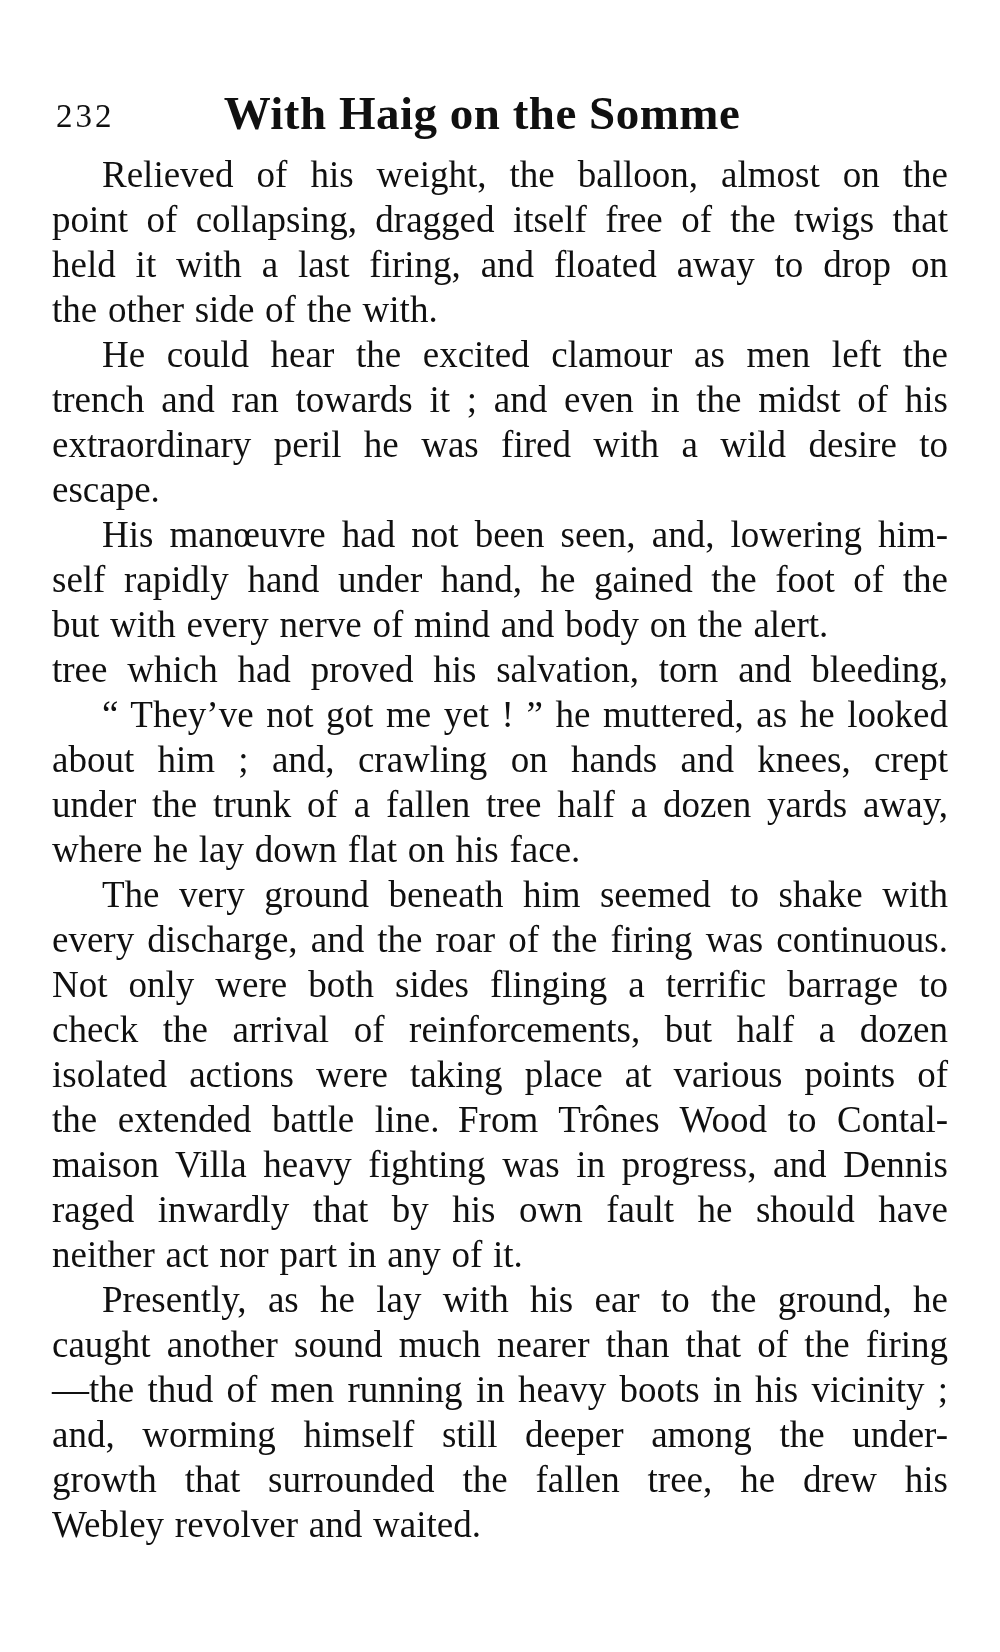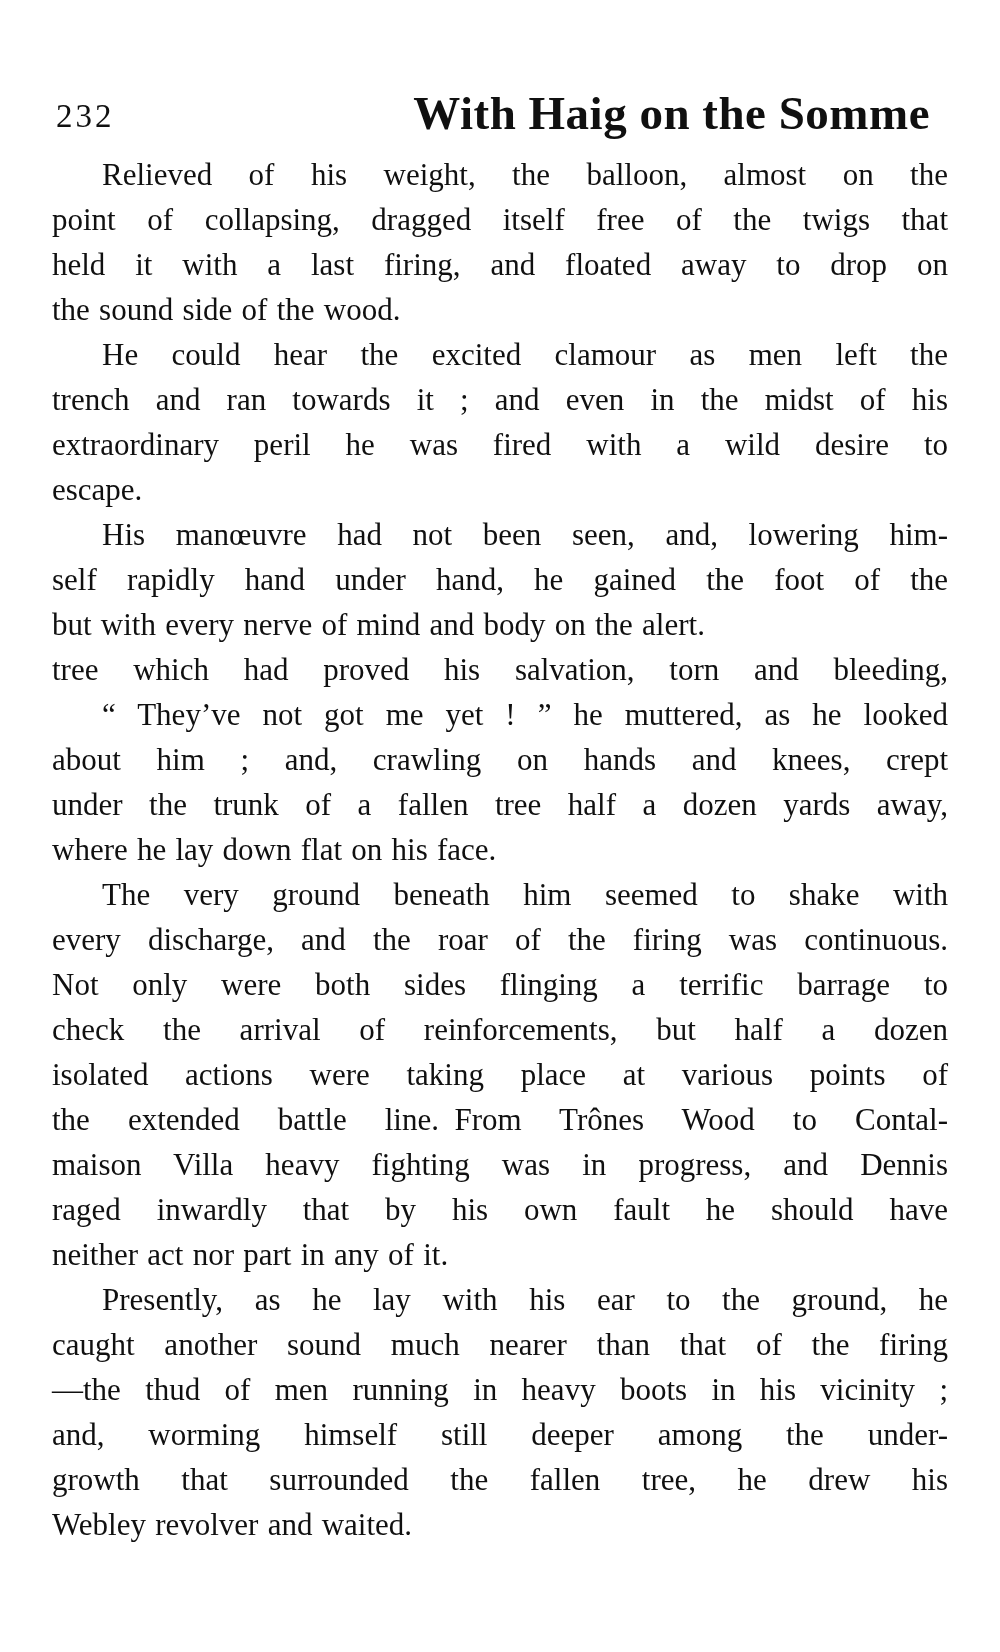--- a/index.html
+++ b/index.html
@@ -25,30 +25,30 @@
   }
   .page-number {
     position: absolute;
     left: 4px;
     top: 14px;
     font-size: 33px;
     letter-spacing: 3px;
   }
   .book-title {
     margin: 0;
-    text-align: right;
+    text-align: center;
     transform: translateX(-18px);
     font-size: 47px;
     line-height: 58px;
     font-weight: bold;
     letter-spacing: 0.5px;
     white-space: nowrap;
   }
   .body-text {
-    font-size: 31px;
+    font-size: 37px;
     line-height: 45px;
   }
   .paragraph {
     margin: 0;
   }
   .line {
     height: 45px;
     text-align: justify;
     text-align-last: left;
     white-space: normal;
@@ -67,21 +67,21 @@
 <div class="page">
   <header class="running-head">
     <span class="page-number">232</span>
     <h1 class="book-title">With Haig on the Somme</h1>
   </header>
   <main class="body-text">
       <div class="paragraph">
         <div class="line first just">Relieved of his weight, the balloon, almost on the</div>
         <div class="line just">point of collapsing, dragged itself free of the twigs that</div>
         <div class="line just">held it with a last firing, and floated away to drop on</div>
-        <div class="line">the sound side of the wood.</div>
+        <div class="line">the other side of the with.</div>
       </div>
       <div class="paragraph">
         <div class="line first just">He could hear the excited clamour as men left the</div>
         <div class="line just">trench and ran towards it ; and even in the midst of his</div>
         <div class="line just">extraordinary peril he was fired with a wild desire to</div>
         <div class="line">escape.</div>
       </div>
       <div class="paragraph">
         <div class="line first just">His manœuvre had not been seen, and, lowering him-</div>
         <div class="line just">self rapidly hand under hand, he gained the foot of the</div>

